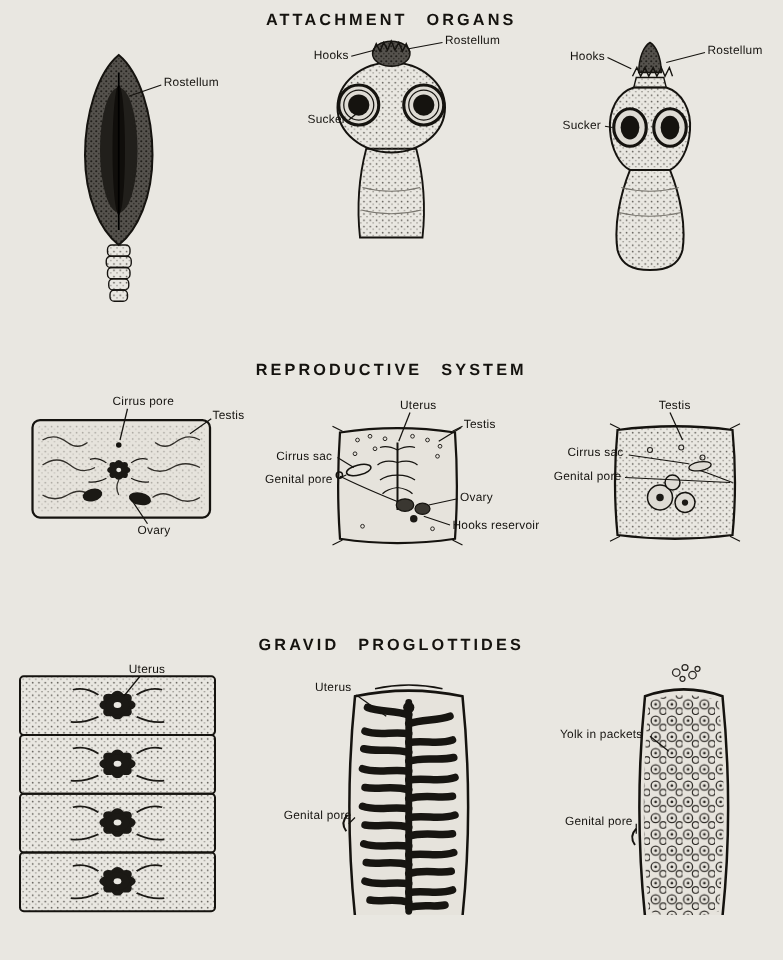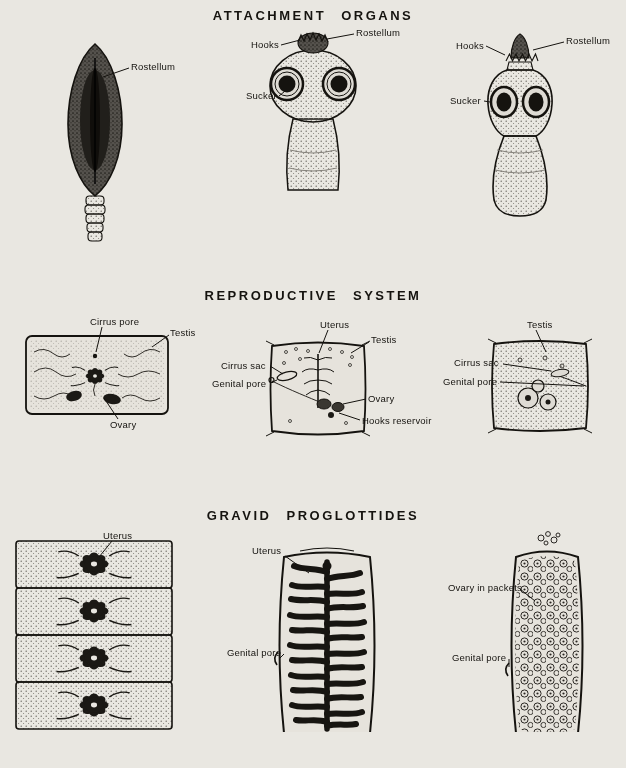--- a/index.html
+++ b/index.html
@@ -294,18 +294,18 @@
   <span class="lbl" style="left:368px;top:393px">Ovary</span>
   <span class="lbl" style="left:362px;top:415px">Hooks reservoir</span>
 
   <span class="lbl" style="left:527px;top:319px">Testis</span>
   <span class="lbl" style="left:454px;top:357px">Cirrus sac</span>
   <span class="lbl" style="left:443px;top:376px">Genital pore</span>
 
   <span class="lbl" style="left:103px;top:530px">Uterus</span>
   <span class="lbl" style="left:252px;top:545px">Uterus</span>
   <span class="lbl" style="left:227px;top:647px">Genital pore</span>
-  <span class="lbl" style="left:448px;top:582px">Ovary in packets</span>
+  <span class="lbl" style="left:448px;top:582px">Yolk in packets</span>
   <span class="lbl" style="left:452px;top:652px">Genital pore</span>
 
   <span class="marker">A</span>
 
 </div>
 
 </body></html>

